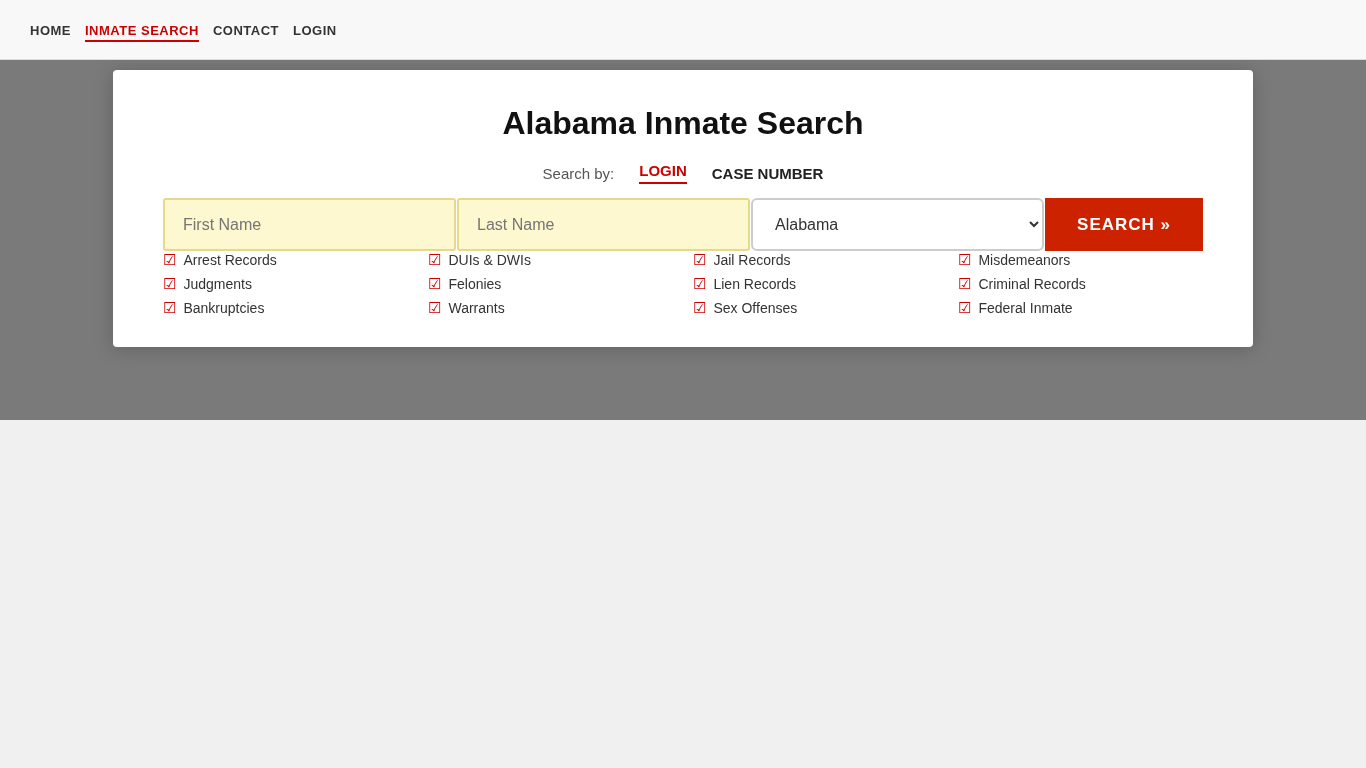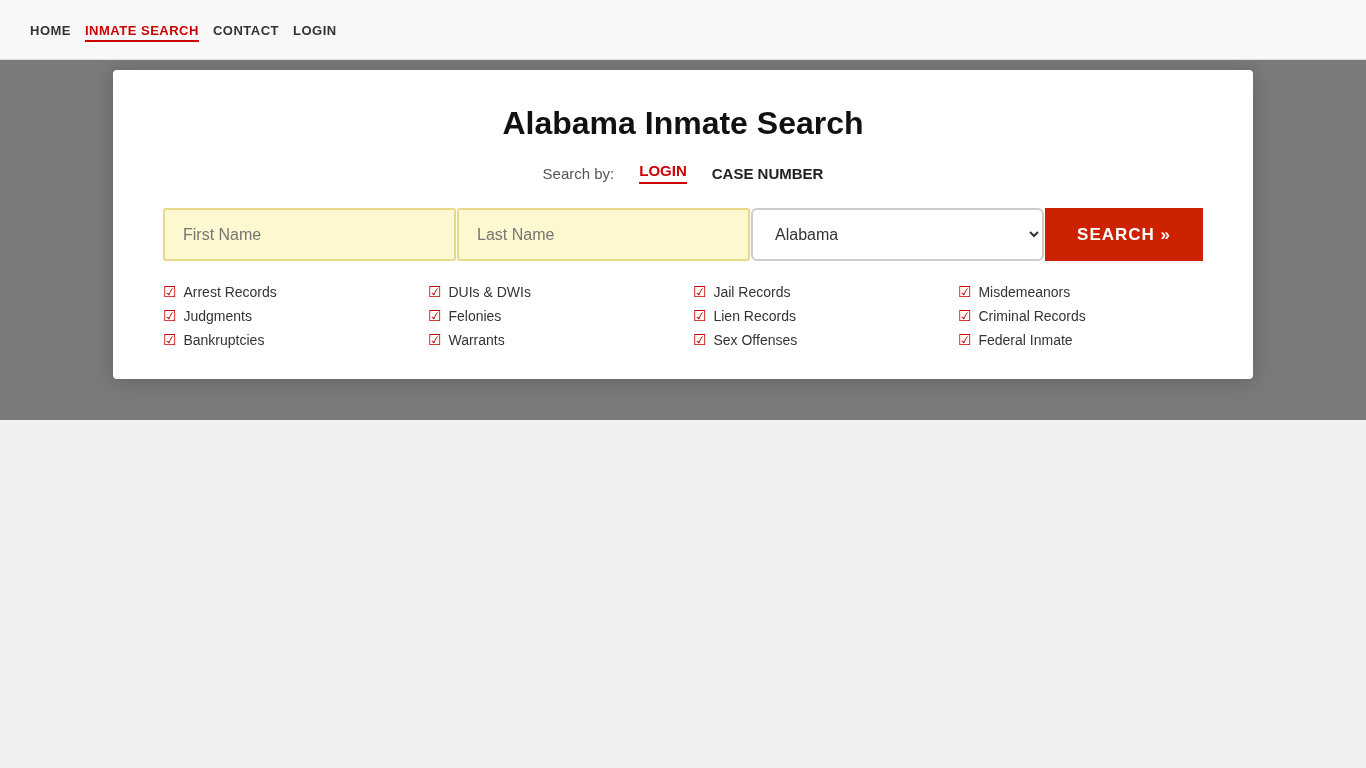--- a/index.html
+++ b/index.html
@@ -94,21 +94,21 @@
       font-size: 32px;
       font-weight: 800;
       color: #111;
       margin-bottom: 20px;
     }
     .search-tabs {
       display: flex;
       align-items: center;
       justify-content: center;
       gap: 25px;
-      margin-bottom: 24px;
+      margin-bottom: 14px;
     }
     .search-by-label {
       color: #555;
       font-size: 15px;
     }
     .tab-name {
       font-size: 15px;
       font-weight: 700;
       color: #cc0000;
       border-bottom: 2px solid #cc0000;
@@ -117,21 +117,20 @@
     }
     .tab-case {
       font-size: 15px;
       font-weight: 700;
       color: #222;
       cursor: pointer;
     }
     .search-fields {
       display: flex;
       gap: 1px;
-      margin-bottom: 22px;
     }
     .search-input {
       flex: 1;
       padding: 15px 18px;
       font-size: 16px;
       border: 2px solid #e8d88a;
       background: #fdf8d0;
       border-radius: 3px;
       color: #999;
       outline: none;

